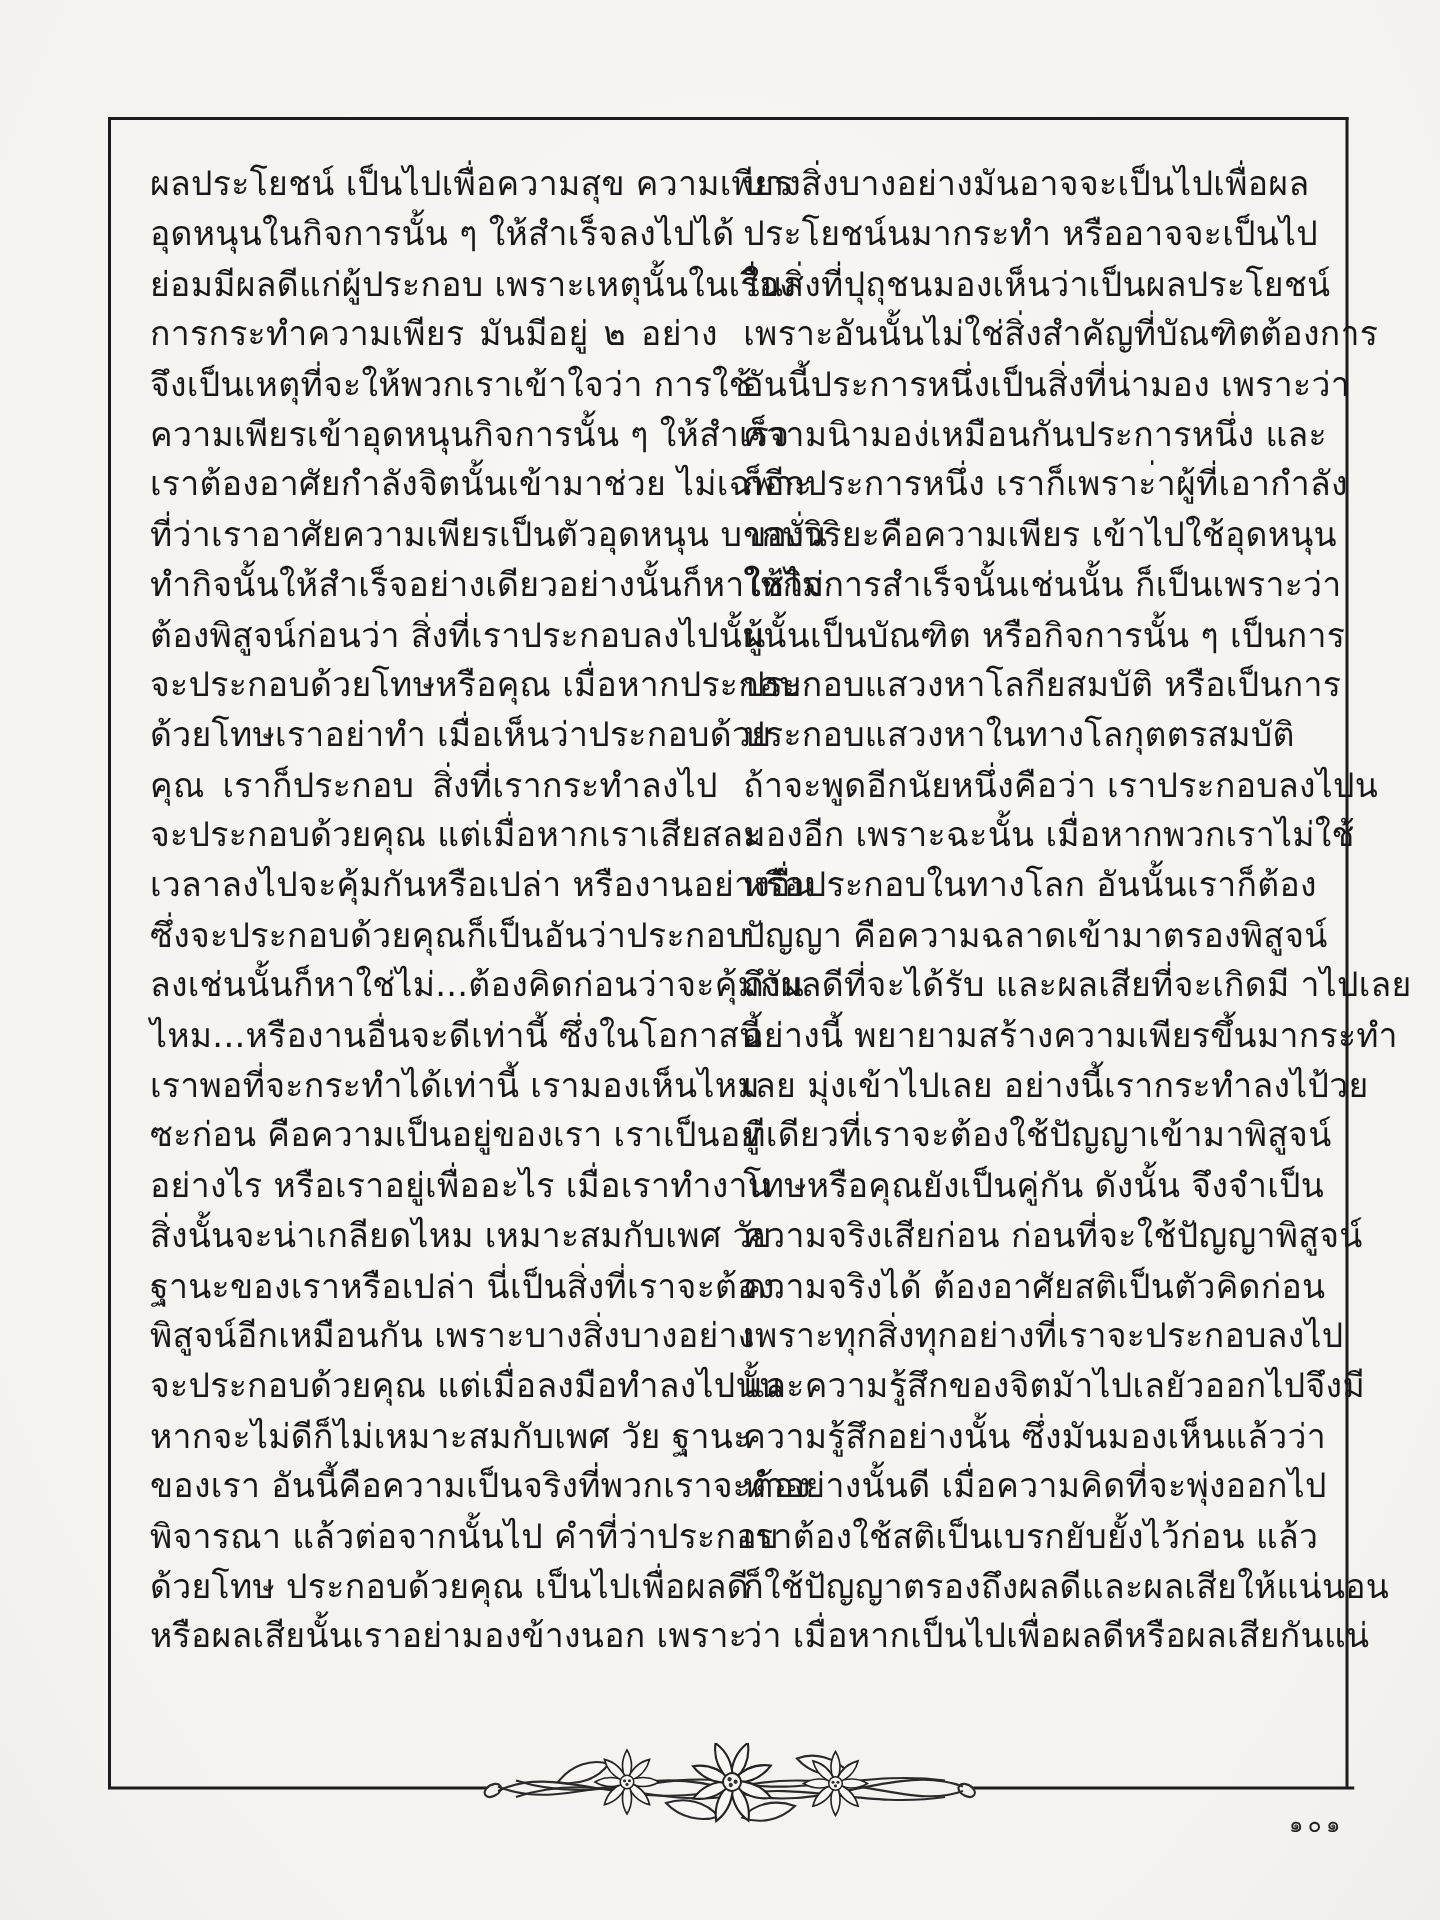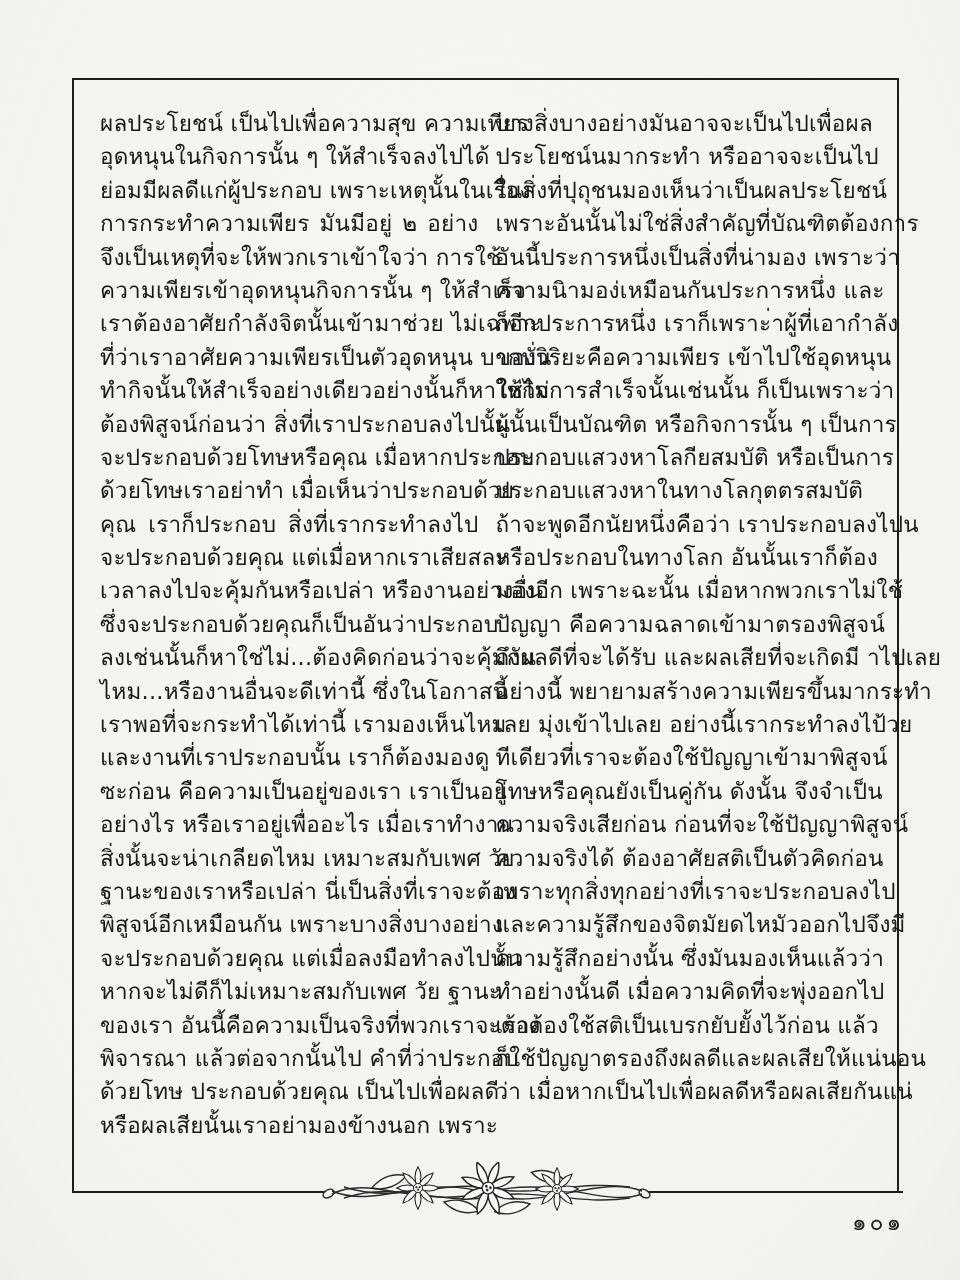--- a/index.html
+++ b/index.html
@@ -76,21 +76,21 @@
   .divider .rb { stroke: #2a2a2a; stroke-width: 1.4; fill: none; }
   .divider .rbf { stroke: #2a2a2a; stroke-width: 1.4; fill: #f8f7f4; }
   .divider .petal { stroke: #222; stroke-width: 1.3; fill: #f8f7f4; }
   .divider .fcen { stroke: #222; stroke-width: 1.2; fill: #f8f7f4; }
   .divider .fdot { fill: #333; }
   .page-number {
     position: absolute;
     left: 848px;
     top: 1204px;
     width: 60px;
-    font-size: 23px;
+    font-size: 15px;
     letter-spacing: 3px;
     color: #222;
     text-align: center;
   }
 </style>
 </head>
 <body>
 
 <div class="page">
 
@@ -110,21 +110,20 @@
           <p class="line">ต้องพิสูจน์ก่อนว่า สิ่งที่เราประกอบลงไปนั้น</p>
           <p class="line">จะประกอบด้วยโทษหรือคุณ เมื่อหากประกอบ</p>
           <p class="line">ด้วยโทษเราอย่าทำ เมื่อเห็นว่าประกอบด้วย</p>
           <p class="line">คุณ เราก็ประกอบ สิ่งที่เรากระทำลงไป</p>
           <p class="line">จะประกอบด้วยคุณ แต่เมื่อหากเราเสียสละ</p>
           <p class="line">เวลาลงไปจะคุ้มกันหรือเปล่า หรืองานอย่างอื่น</p>
           <p class="line">ซึ่งจะประกอบด้วยคุณก็เป็นอันว่าประกอบ</p>
           <p class="line">ลงเช่นนั้นก็หาใช่ไม่...ต้องคิดก่อนว่าจะคุ้มกัน</p>
           <p class="line">ไหม...หรืองานอื่นจะดีเท่านี้ ซึ่งในโอกาสนี้</p>
           <p class="line">เราพอที่จะกระทำได้เท่านี้ เรามองเห็นไหม</p>
-          <p class="line">และงานที่เราประกอบนั้น เราก็ต้องมองดู</p>
           <p class="line">ซะก่อน คือความเป็นอยู่ของเรา เราเป็นอยู่</p>
           <p class="line">อย่างไร หรือเราอยู่เพื่ออะไร เมื่อเราทำงาน</p>
           <p class="line">สิ่งนั้นจะน่าเกลียดไหม เหมาะสมกับเพศ วัย</p>
           <p class="line">ฐานะของเราหรือเปล่า นี่เป็นสิ่งที่เราจะต้อง</p>
           <p class="line">พิสูจน์อีกเหมือนกัน เพราะบางสิ่งบางอย่าง</p>
           <p class="line">จะประกอบด้วยคุณ แต่เมื่อลงมือทำลงไปนั้น</p>
           <p class="line">หากจะไม่ดีก็ไม่เหมาะสมกับเพศ วัย ฐานะ</p>
           <p class="line">ของเรา อันนี้คือความเป็นจริงที่พวกเราจะต้อง</p>
           <p class="line">พิจารณา แล้วต่อจากนั้นไป คำที่ว่าประกอบ</p>
           <p class="line">ด้วยโทษ ประกอบด้วยคุณ เป็นไปเพื่อผลดี</p>
@@ -137,32 +136,32 @@
           <p class="line">เพราะอันนั้นไม่ใช่สิ่งสำคัญที่บัณฑิตต้องการ</p>
           <p class="line">อันนี้ประการหนึ่งเป็นสิ่งที่น่ามอง เพราะว่า</p>
           <p class="line">ความนิามอง่เหมือนกันประการหนึ่ง และ</p>
           <p class="line">ก็อีกประการหนึ่ง เราก็เพราะ่าผู้ที่เอากำลัง</p>
           <p class="line">ของวิริยะคือความเพียร เข้าไปใช้อุดหนุน</p>
           <p class="line">ให้กิจการสำเร็จนั้นเช่นนั้น ก็เป็นเพราะว่า</p>
           <p class="line">ผู้นั้นเป็นบัณฑิต หรือกิจการนั้น ๆ เป็นการ</p>
           <p class="line">ประกอบแสวงหาโลกียสมบัติ หรือเป็นการ</p>
           <p class="line">ประกอบแสวงหาในทางโลกุตตรสมบัติ</p>
           <p class="line">ถ้าจะพูดอีกนัยหนึ่งคือว่า เราประกอบลงไปน</p>
+          <p class="line">มองอีก เพราะฉะนั้น เมื่อหากพวกเราไม่ใช้</p>
           <p class="line">หรือประกอบในทางโลก อันนั้นเราก็ต้อง</p>
-          <p class="line">มองอีก เพราะฉะนั้น เมื่อหากพวกเราไม่ใช้</p>
           <p class="line">ปัญญา คือความฉลาดเข้ามาตรองพิสูจน์</p>
           <p class="line">ถึงผลดีที่จะได้รับ และผลเสียที่จะเกิดมี าไปเลย</p>
           <p class="line">อย่างนี้ พยายามสร้างความเพียรขึ้นมากระทำ</p>
           <p class="line">เลย มุ่งเข้าไปเลย อย่างนี้เรากระทำลงไป้วย</p>
           <p class="line">ทีเดียวที่เราจะต้องใช้ปัญญาเข้ามาพิสูจน์</p>
           <p class="line">โทษหรือคุณยังเป็นคู่กัน ดังนั้น จึงจำเป็น</p>
           <p class="line">ความจริงเสียก่อน ก่อนที่จะใช้ปัญญาพิสูจน์</p>
           <p class="line">ความจริงได้ ต้องอาศัยสติเป็นตัวคิดก่อน</p>
           <p class="line">เพราะทุกสิ่งทุกอย่างที่เราจะประกอบลงไป</p>
-          <p class="line">และความรู้สึกของจิตมัยดไหมัวออกไปจึงมี</p>
+          <p class="line">และความรู้สึกของจิตมัาไปเลยัวออกไปจึงมี</p>
           <p class="line">ความรู้สึกอย่างนั้น ซึ่งมันมองเห็นแล้วว่า</p>
           <p class="line">ทำอย่างนั้นดี เมื่อความคิดที่จะพุ่งออกไป</p>
           <p class="line">เราต้องใช้สติเป็นเบรกยับยั้งไว้ก่อน แล้ว</p>
           <p class="line">ก็ใช้ปัญญาตรองถึงผลดีและผลเสียให้แน่นอน</p>
           <p class="line">ว่า เมื่อหากเป็นไปเพื่อผลดีหรือผลเสียกันแน่</p>
         </div>
     </div>
 
     <div class="divider">
       <svg viewBox="0 0 831 60" xmlns="http://www.w3.org/2000/svg">

